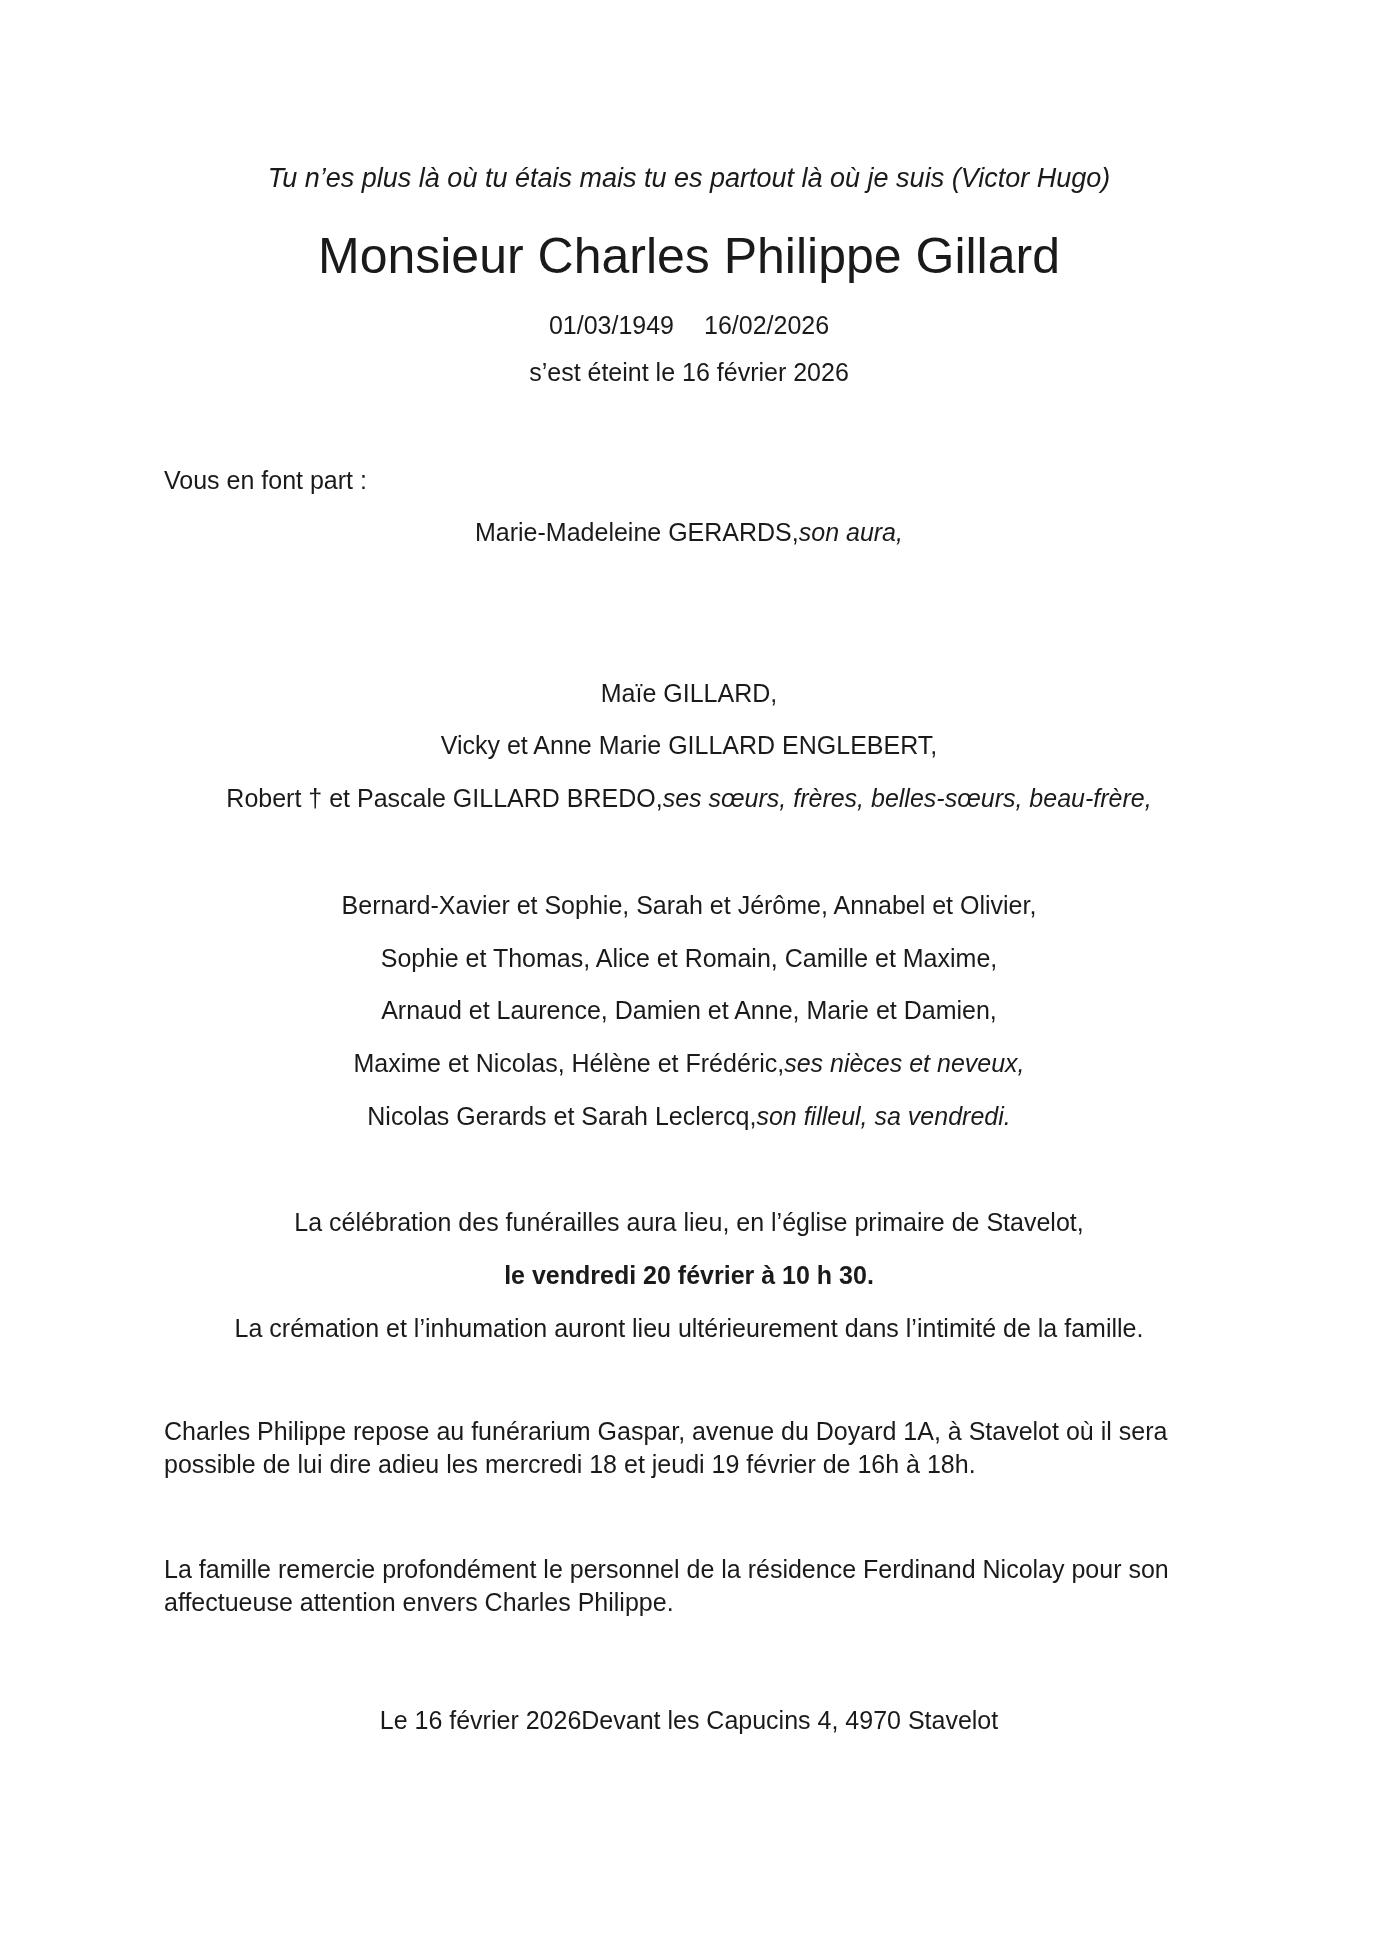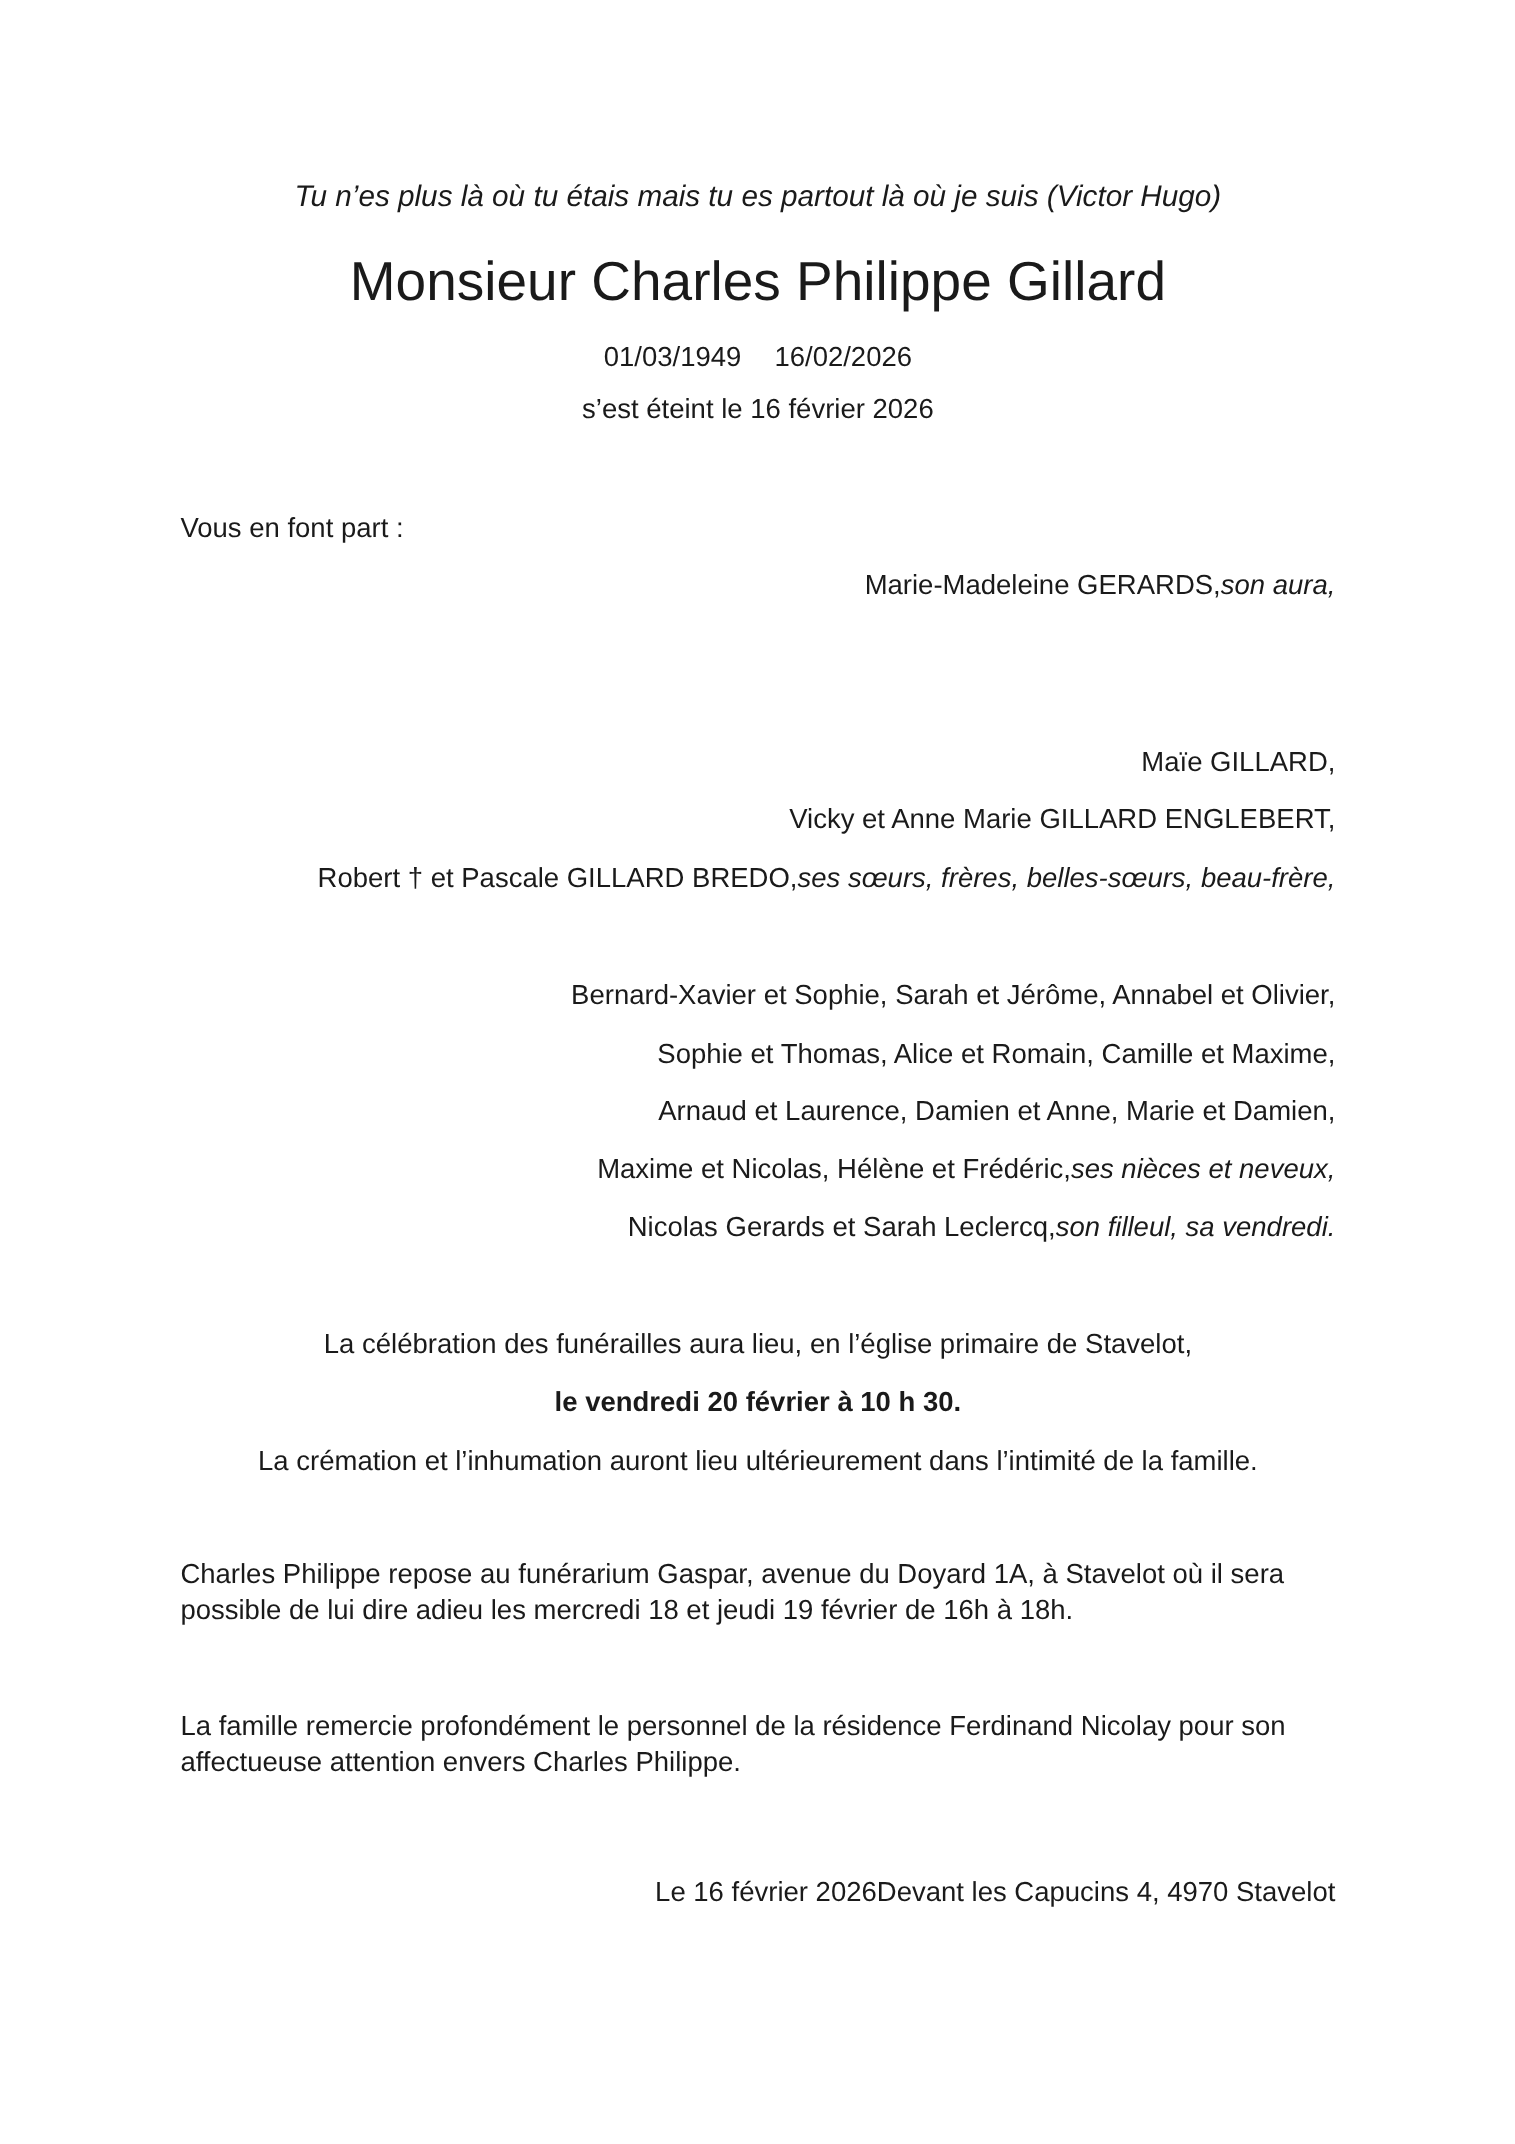--- a/index.html
+++ b/index.html
@@ -36,21 +36,21 @@
     letter-spacing: 0px;
   }
   .dates {
     display: flex;
     justify-content: center;
     gap: 30px;
     line-height: 34px;
   }
   .row {
     display: flex;
-    justify-content: flex-end;
+    justify-content: center;
     align-items: baseline;
   }
   .relation {
     font-style: italic;
     text-align: right;
   }
   .bold { font-weight: bold; }
   .para {
     line-height: 33px;
     white-space: normal;

